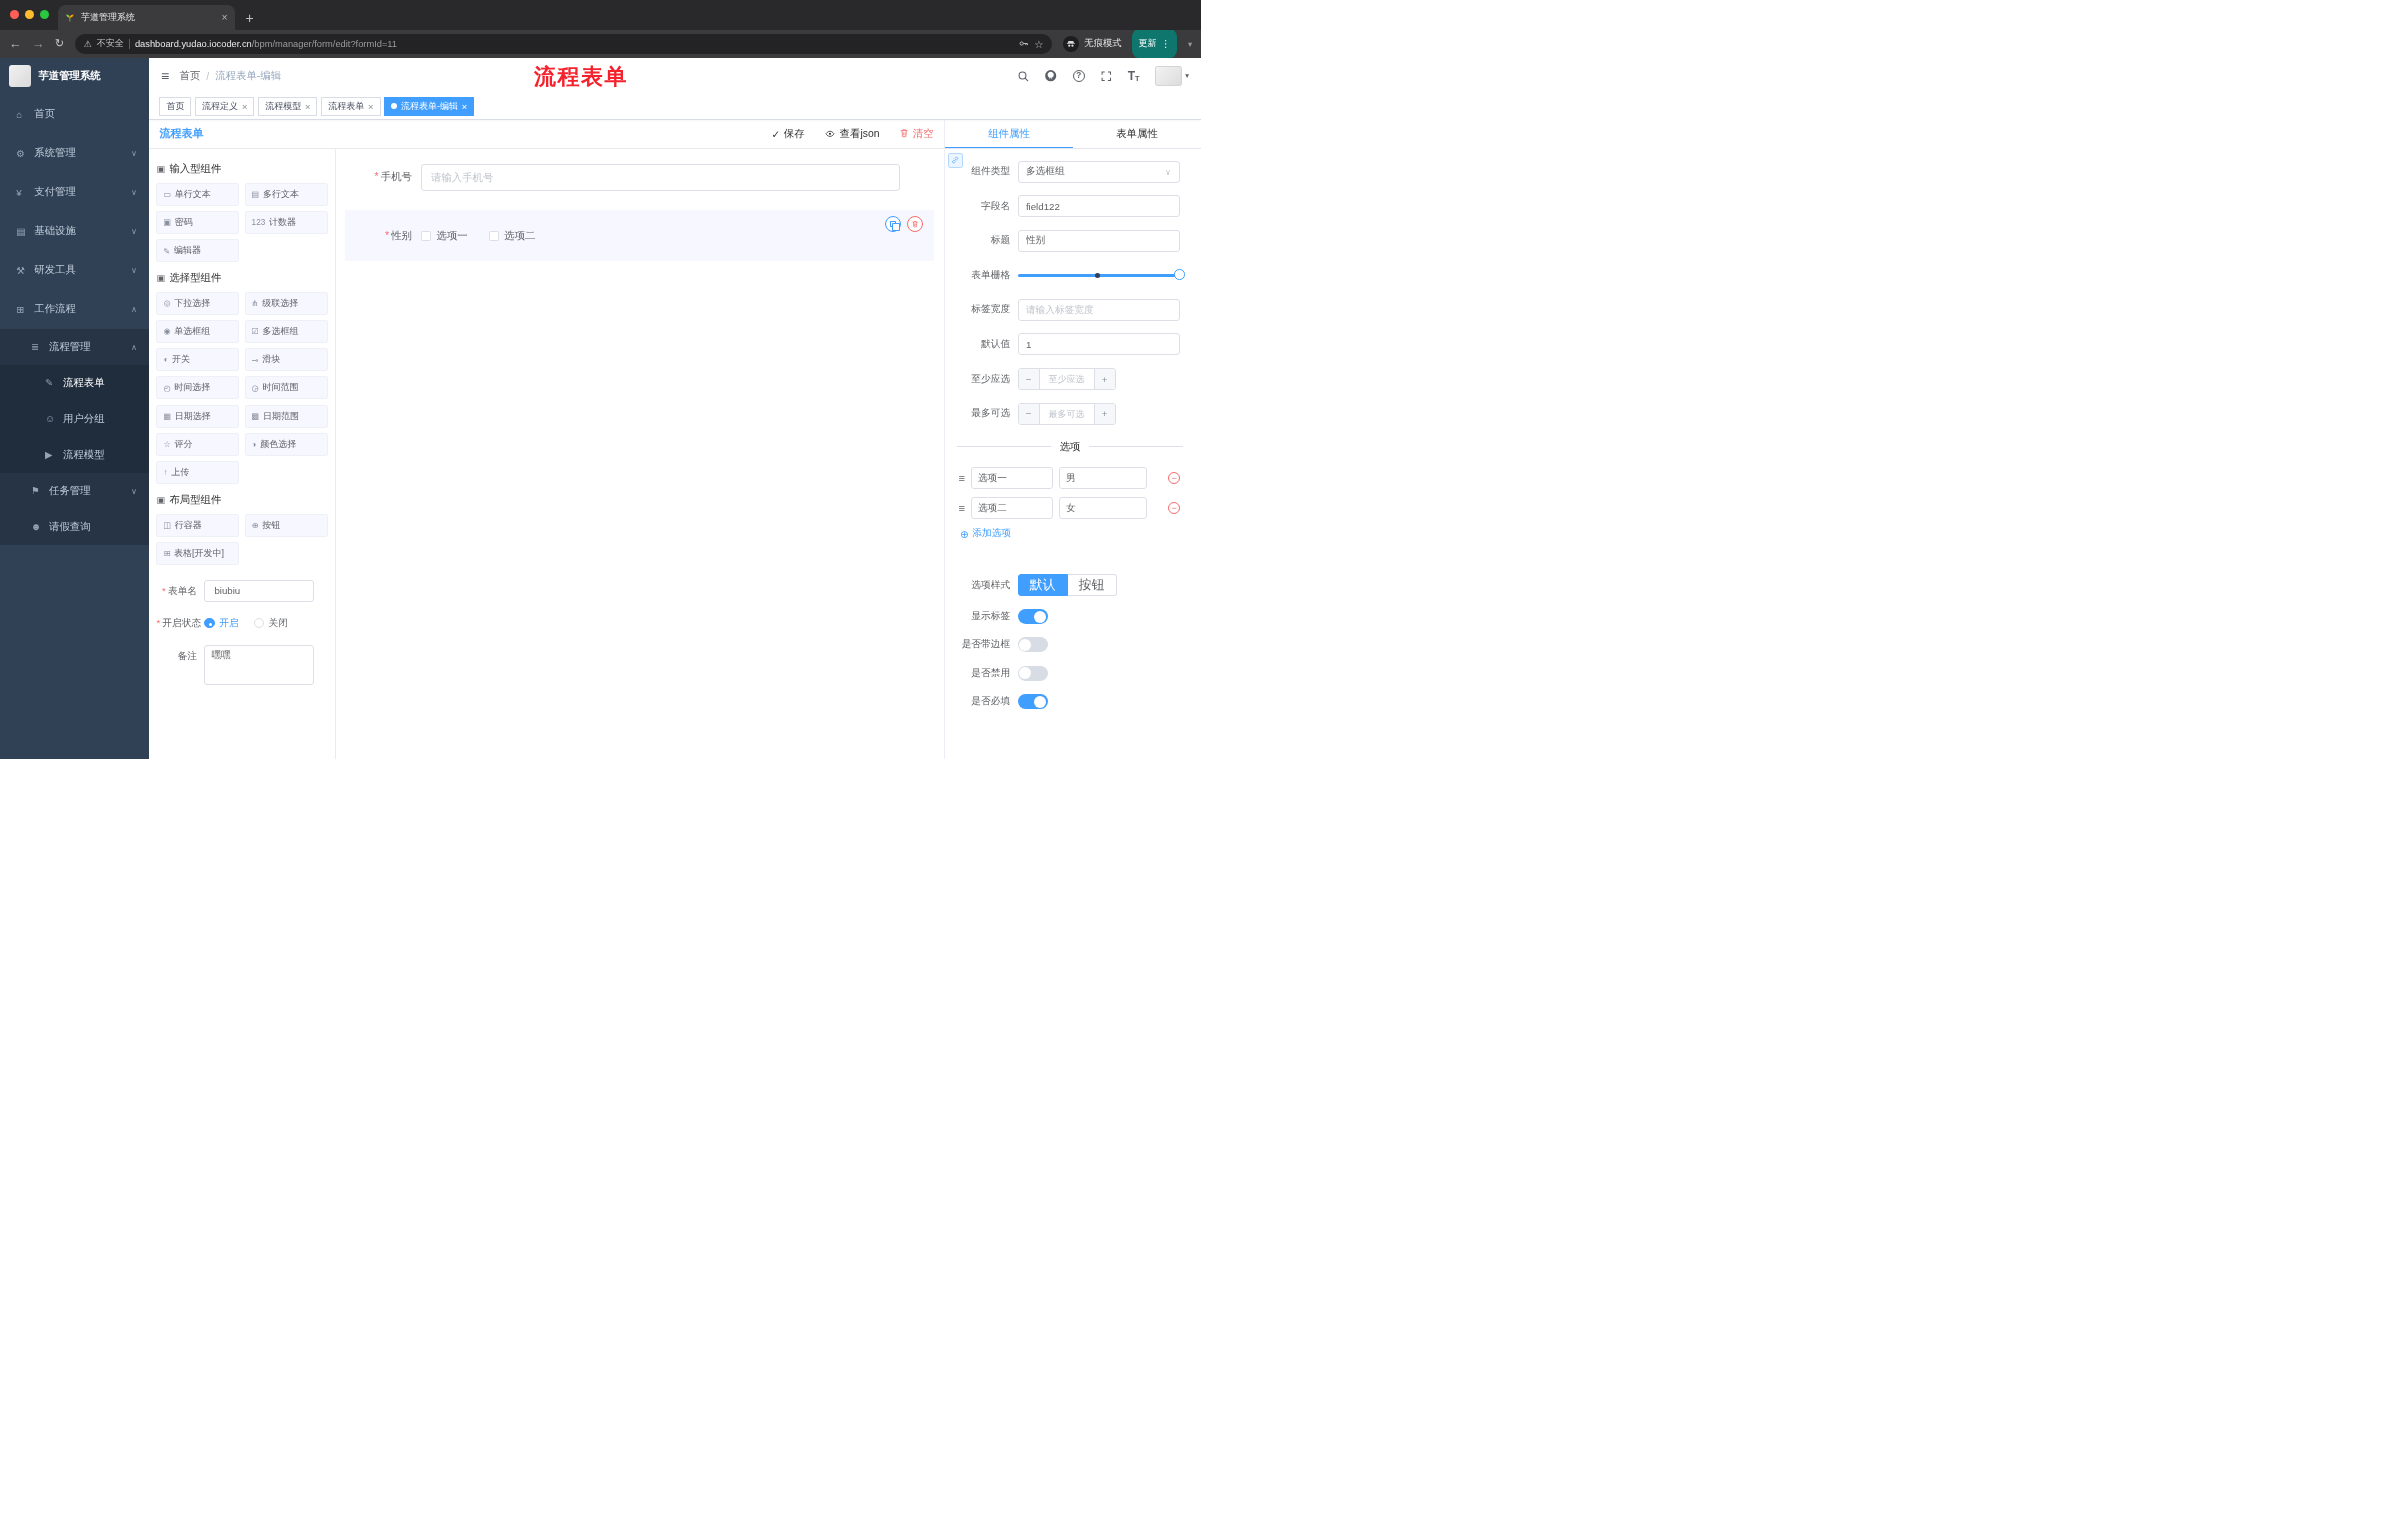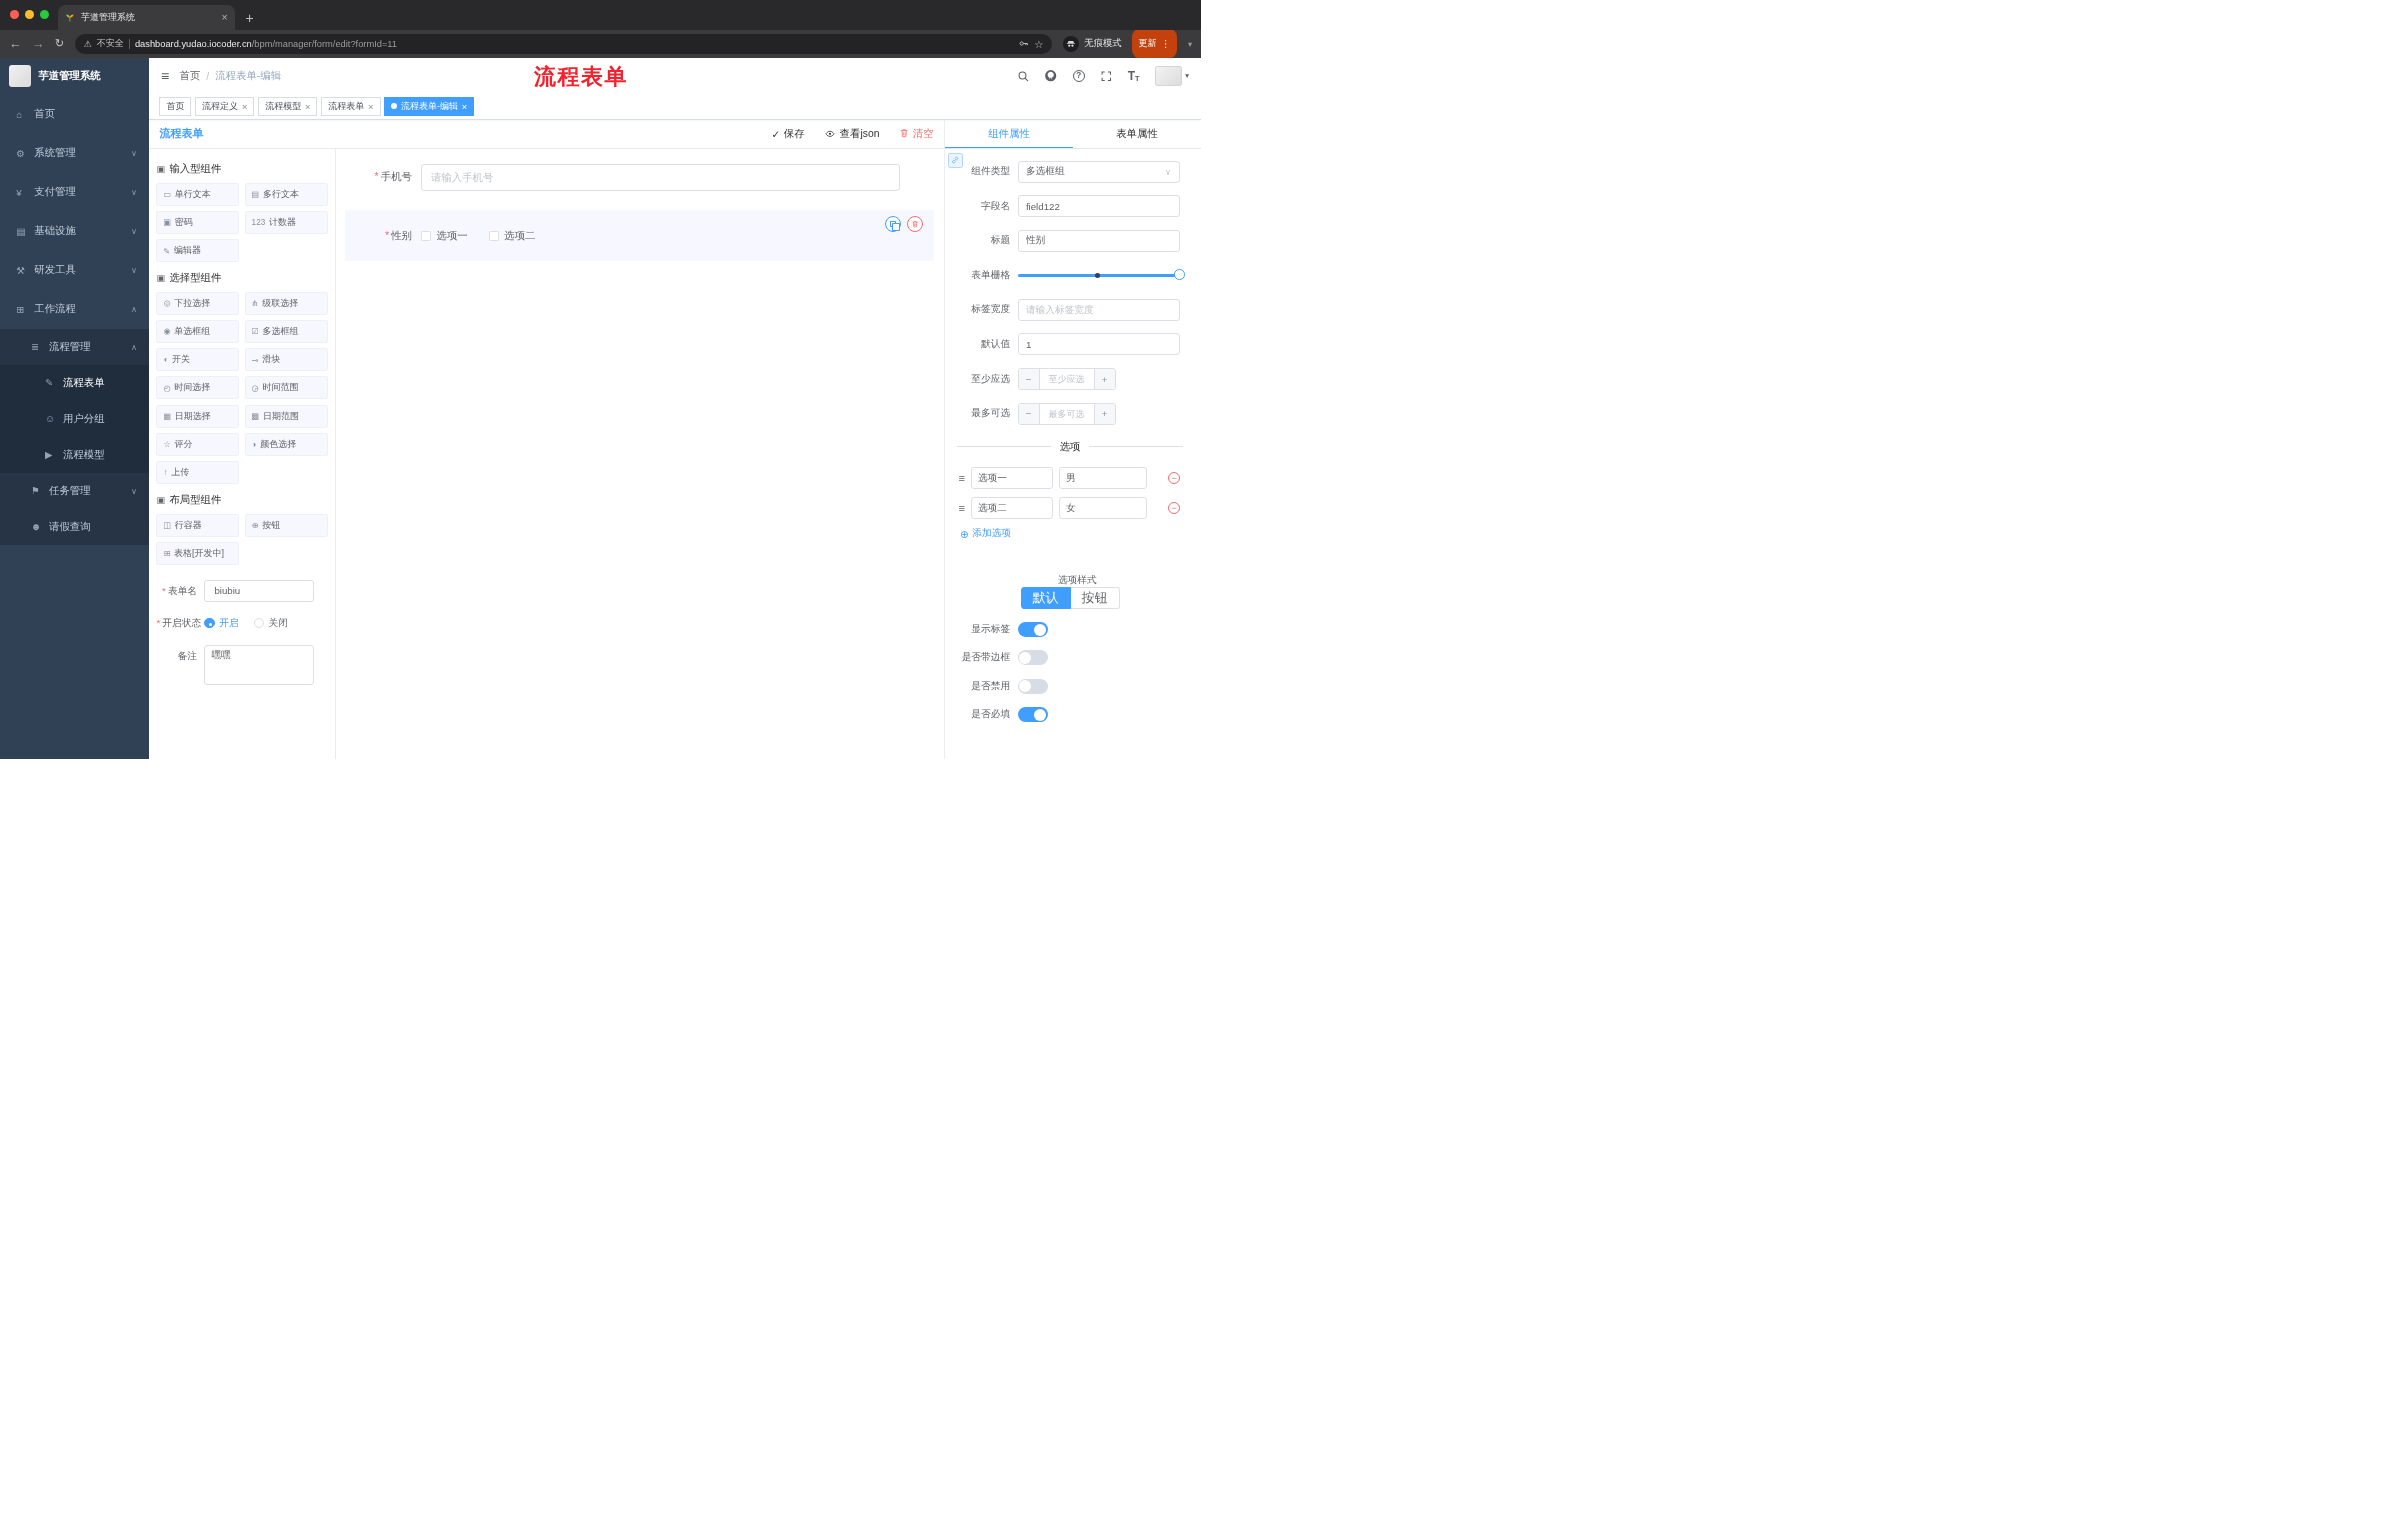--- a/index.html
+++ b/index.html
@@ -26,21 +26,21 @@
                 padding:0 9px; gap:5.2px; color:#cfcfcf; font-size:9.3px; }
   .addr-warn { color:#c9c9c9; font-size:9px; }
   .addr-div { width:0.7px; height:10.4px; background:#5a5a5c; }
   .addr-url { flex:1; white-space:nowrap; overflow:hidden; }
   .addr-host { color:#eaeaea; }
   .addr-path { color:#9c9c9c; }
   .addr-icon { color:#c4c4c4; display:flex; align-items:center; cursor:pointer; }
   .addr-star { font-size:10.4px; }
   .incog { display:flex; align-items:center; gap:5.2px; color:#e8e8e8; font-size:9.3px; }
   .incog-badge { width:16.3px; height:16.3px; border-radius:50%; background:#1d1d1f; display:flex; align-items:center; justify-content:center; color:#d8d8d8; }
-  .update-pill { background:#c2410c; color:#fff; border-radius:9px; height:31px; padding:0 6.7px;
+  .update-pill { background:#0f766e; color:#fff; border-radius:9px; height:31px; padding:0 6.7px;
                  display:flex; align-items:center; gap:4.5px; font-size:9px; cursor:pointer; }
   .update-dots { font-size:9.7px; }
   .chrome-caret { color:#9a9a9a; font-size:8.2px; }
 
   
   .app { display:flex; height:702px; }
   .sidebar { width:149px; background:#304156; color:#bfcbd9; flex:none; display:flex; flex-direction:column; }
   .logo-row { height:37px; display:flex; align-items:center; gap:7.4px; padding:0 9px; flex:none; }
   .logo-img { width:22px; height:22px; border-radius:3px; background:linear-gradient(135deg,#f2f2f2,#d9d9d9); flex:none; }
   .logo-title { color:#fff; font-size:10.4px; font-weight:bold; white-space:nowrap; }
@@ -165,21 +165,21 @@
 
   .opt-row { display:flex; align-items:center; gap:6px; padding-left:9px; margin-bottom:8.2px; }
   .opt-drag { color:#606266; font-size:11px; cursor:grab; }
   .opt-input { height:22px; border:0.7px solid #dcdfe6; border-radius:3px; padding:0 6px; font-size:9.7px; color:#606266; font-family:inherit; }
   .opt-label-input { width:82px; }
   .opt-value-input { width:88px; }
   .opt-remove { margin-left:auto; margin-right:10.4px; width:12px; height:12px; border:1.1px solid #f56c6c; border-radius:50%; color:#f56c6c; display:flex; align-items:center; justify-content:center; font-size:9px; line-height:1; cursor:pointer; }
   .add-opt { display:flex; align-items:center; gap:3.7px; color:#409eff; font-size:9.7px; padding-left:10.4px; cursor:pointer; }
   .add-opt .cplus { font-size:10.4px; }
 
-  .style-gap { margin-top:34px;flex-direction:column; }
+  .style-gap { margin-top:34px; }
   .btn-group { display:flex; }
   .bg-btn { height:22px; padding:0 11px; display:flex; align-items:center; font-size:13px; border:0.7px solid #dcdfe6; background:#fff; color:#606266; cursor:pointer; }
   .bg-btn:first-child { border-radius:3px 0 0 3px; }
   .bg-btn:last-child { border-radius:0 3px 3px 0; border-left:none; }
   .bg-btn.active { background:#409eff; border-color:#409eff; color:#fff; }
 
   .toggle { position:relative; width:30px; height:15px; border-radius:7.4px; background:#d7dce5; cursor:pointer; flex:none; }
   .toggle .knob { position:absolute; top:1.5px; left:1.5px; width:12px; height:12px; border-radius:50%; background:#fff; }
   .toggle.on { background:#409eff; }
   .toggle.on .knob { left:auto; right:1.5px; }

